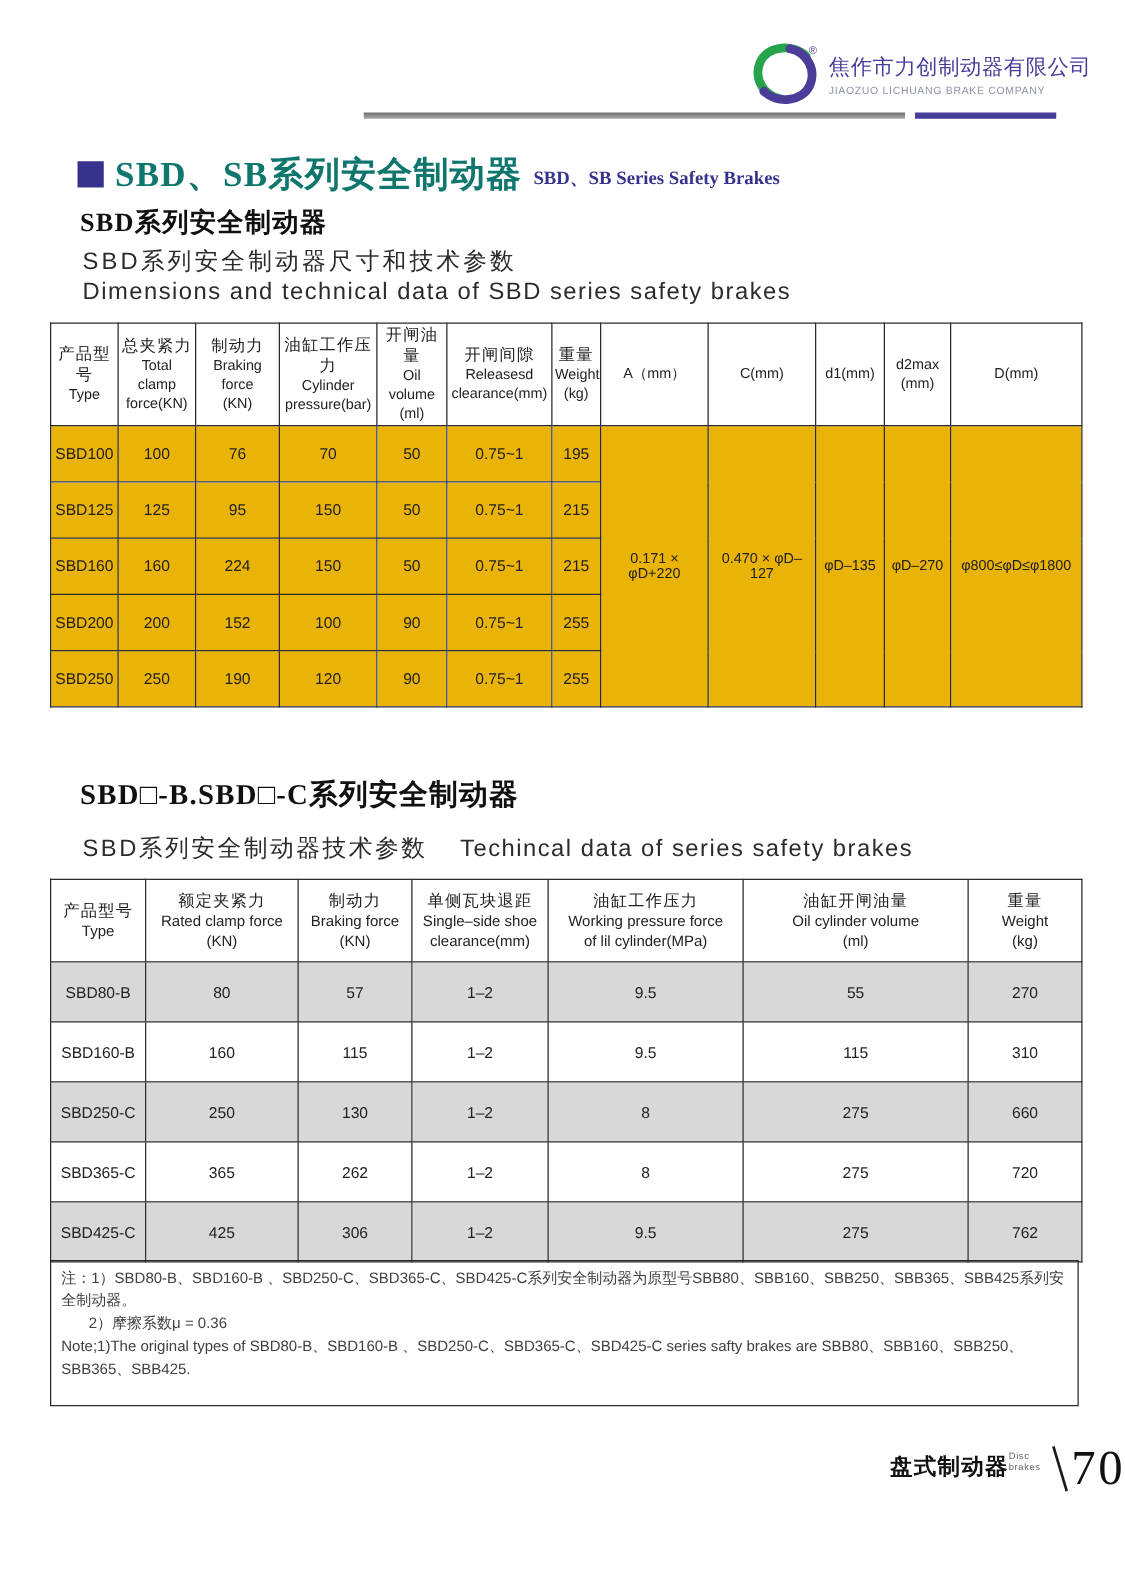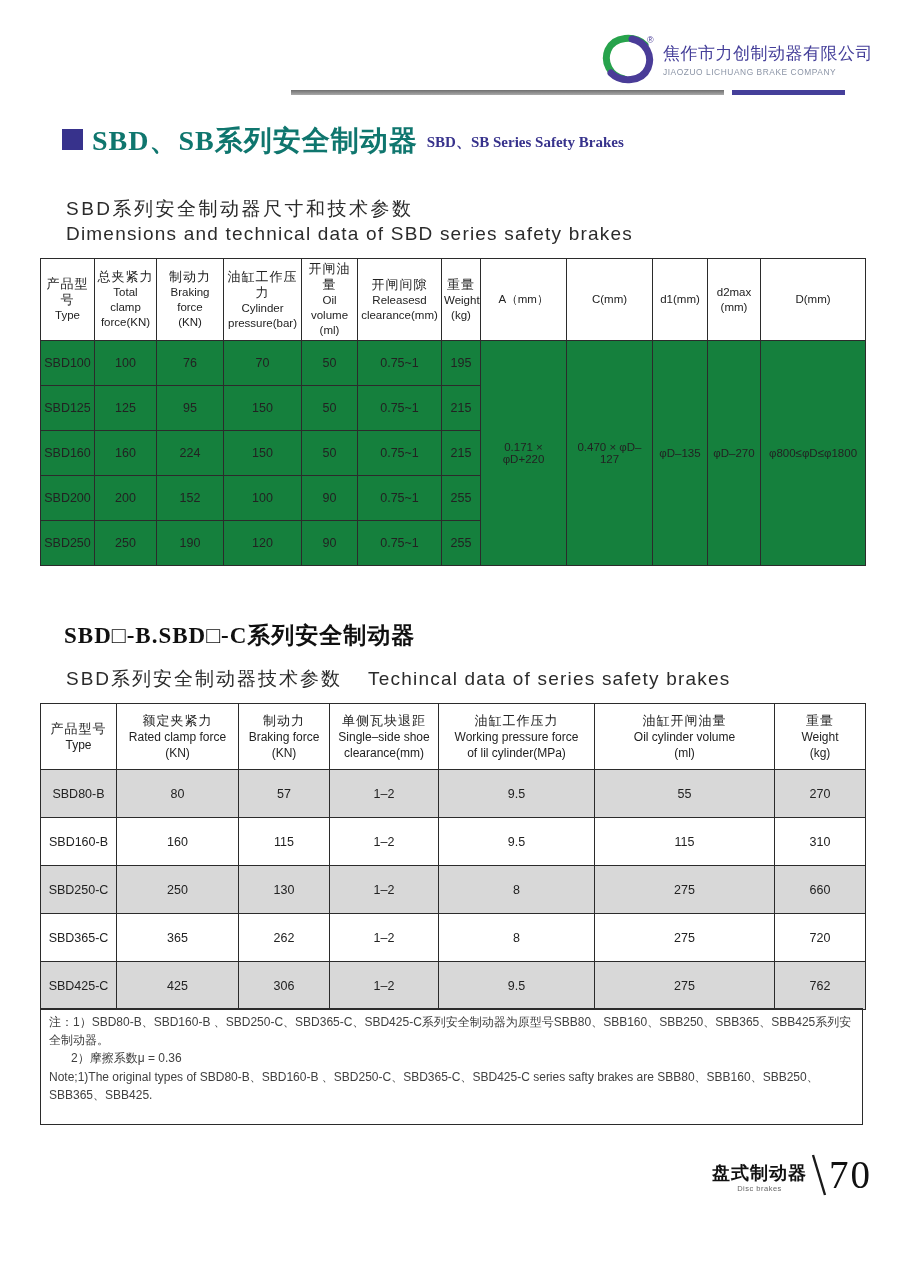--- a/index.html
+++ b/index.html
@@ -32,39 +32,39 @@
   table { border-collapse:collapse; table-layout:fixed; }
   th, td { border:1px solid #2b2b2b; text-align:center; vertical-align:middle;
            font-weight:normal; padding:0 2px; overflow:hidden; }
   th { background:#ffffff; font-size:11.5px; line-height:15px; color:#222; }
   th .cn { font-size:13px; letter-spacing:1px; }
   td { font-size:12.5px; color:#222; }
 
   #t1 { position:absolute; left:40px; top:258px; width:823px; }
   #t1 thead tr { height:82px; }
   #t1 tbody tr { height:45px; }
-  #t1 tbody td { background:#15803d; }
+  #t1 tbody td { background:#eab308; }
   #t1 td.merged { font-size:11.5px; padding:0 1px; }
 
   #t2 { position:absolute; left:40px; top:703px; width:823px; }
   #t2 th { font-size:12px; line-height:16px; }
   #t2 thead tr { height:66px; }
   #t2 tbody tr { height:48px; }
   #t2 tbody tr:nth-child(odd) td { background:#d8d8d8; }
   #t2 tbody tr:nth-child(even) td { background:#ffffff; }
 
   
   .notes { position:absolute; left:40px; top:1008px; width:823px; height:117px;
            border:1px solid #2b2b2b; box-sizing:border-box; padding:4px 8px 14px 8px;
            font-size:12px; line-height:1.52; color:#404040; }
   .notes .indent { padding-left:22px; }
 
   
   .footer { position:absolute; left:712px; top:1153px; display:flex; align-items:flex-start; }
-  .f-labels { display:flex; flex-direction:column; align-items:center; margin-top:8px; }
+  .f-labels { display:flex; flex-direction:row; align-items:flex-start; margin-top:8px; }
   .f-cn { font-size:18px; font-weight:bold; color:#111; letter-spacing:1px; white-space:nowrap; }
   .f-en { font-size:7.5px; color:#666; margin-top:-1px; letter-spacing:0.5px; }
   .f-slash { margin:0 1px 0 3px; }
   .f-num { font-family:"Liberation Serif", serif; font-size:39px; color:#111;
            letter-spacing:2px; line-height:1; margin-top:2px; }
 </style>
 </head>
 <body>
 
 <div class="page">
@@ -81,20 +81,21 @@
     </div>
   </div>
   <div class="rule-gray"></div>
   <div class="rule-purple"></div>
 
   <div class="main-title">
     <span class="bullet"></span>
     <span class="main-cn">SBD、SB系列安全制动器</span>
     <span class="main-en">SBD、SB  Series Safety Brakes</span>
   </div>
+  <div class="sub1">SBD系列安全制动器</div>
   <div class="sub2">SBD系列安全制动器尺寸和技术参数</div>
   <div class="sub3">Dimensions and technical data of SBD series safety brakes</div>
 
   <table id="t1">
     <colgroup>
       <col style="width:54px">
         <col style="width:62px">
         <col style="width:67px">
         <col style="width:78px">
       <col style="width:56px">

